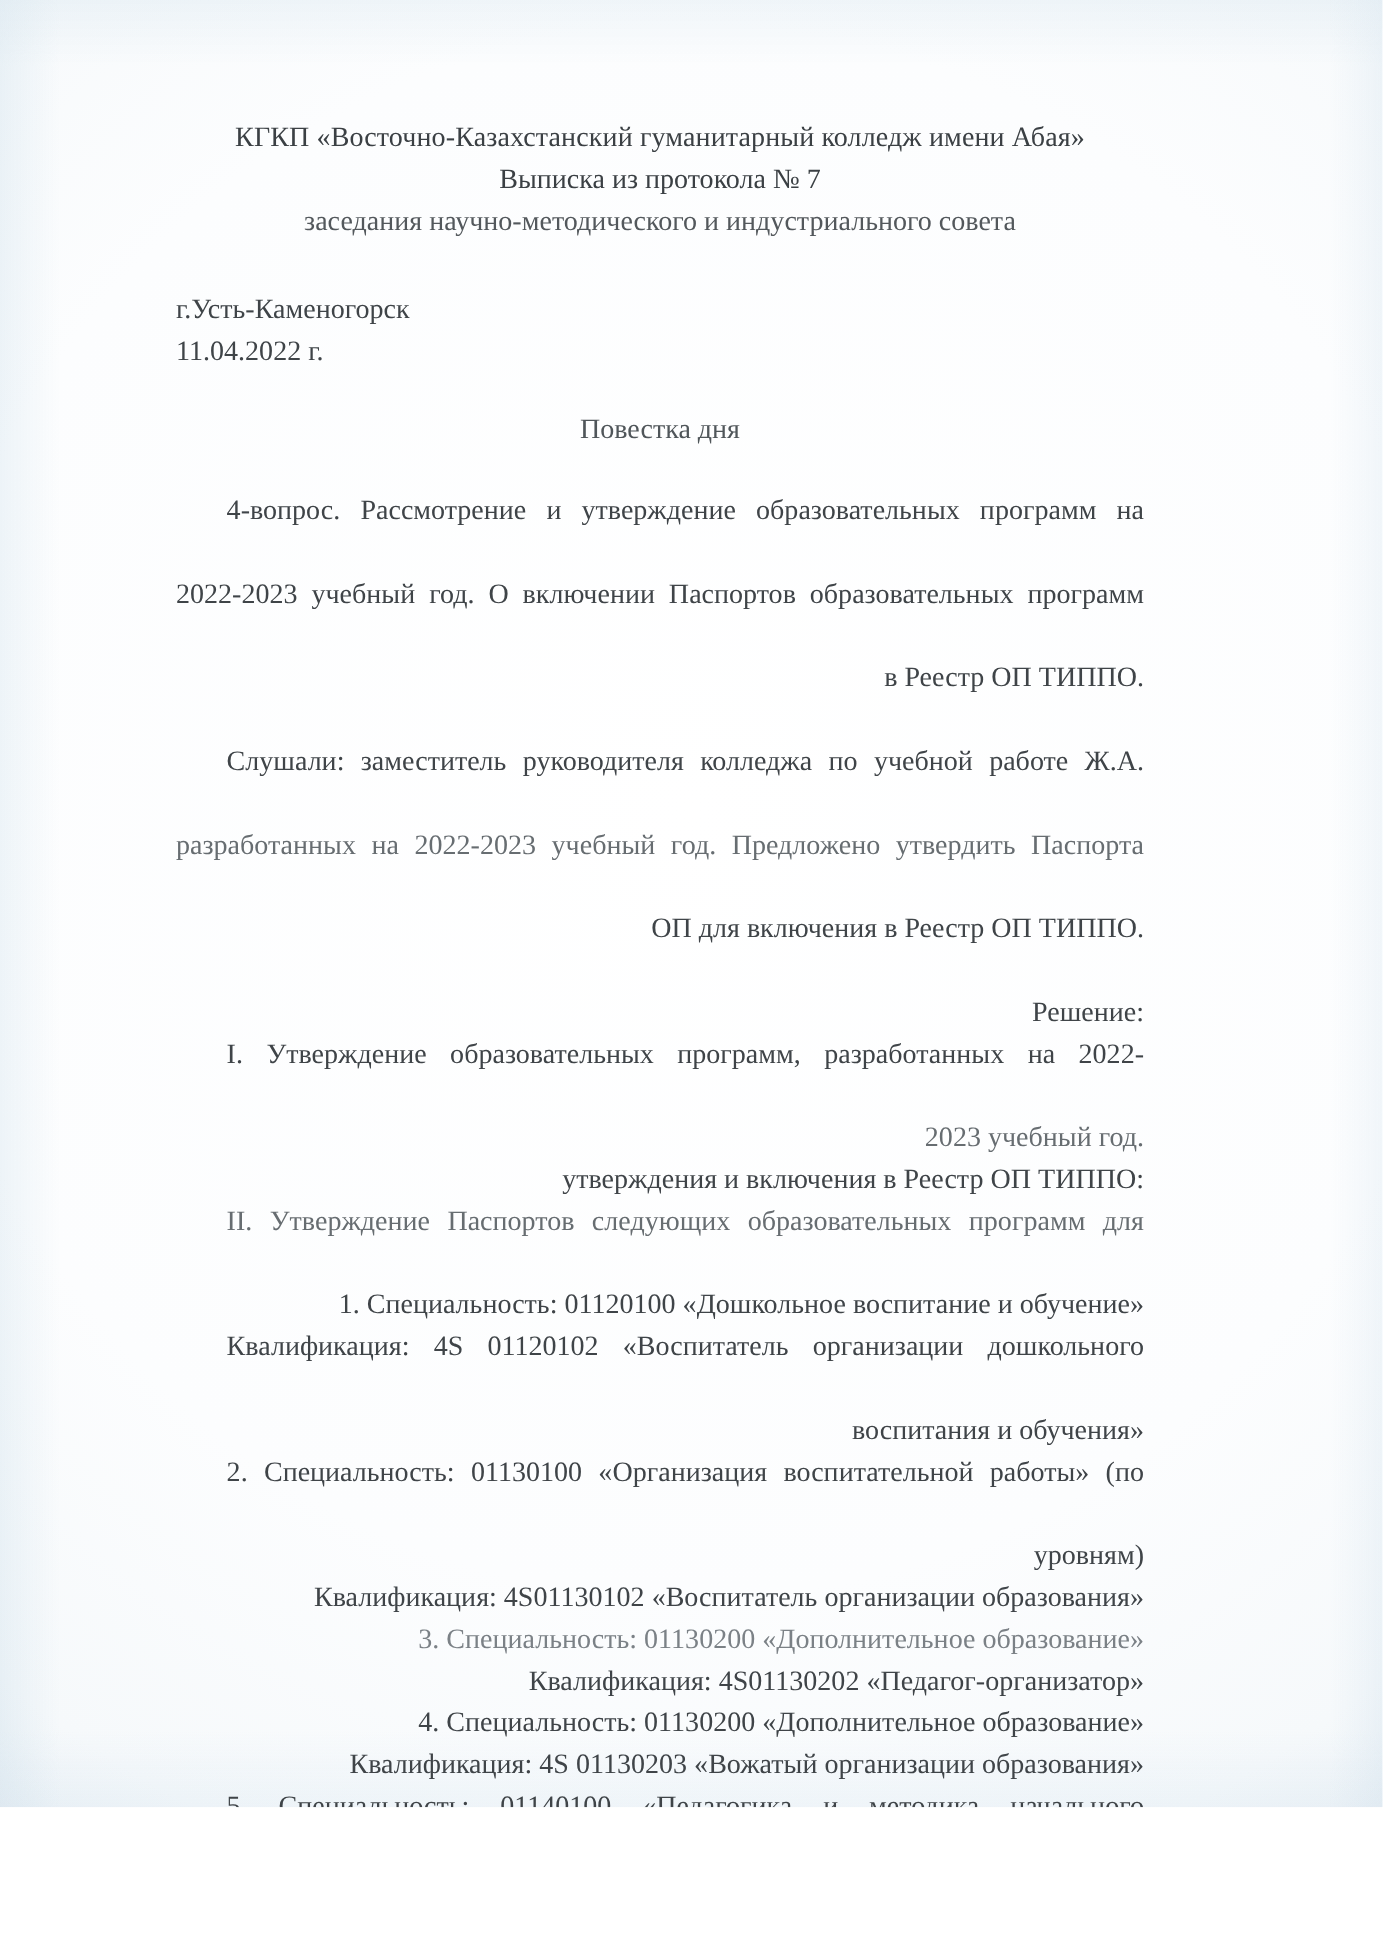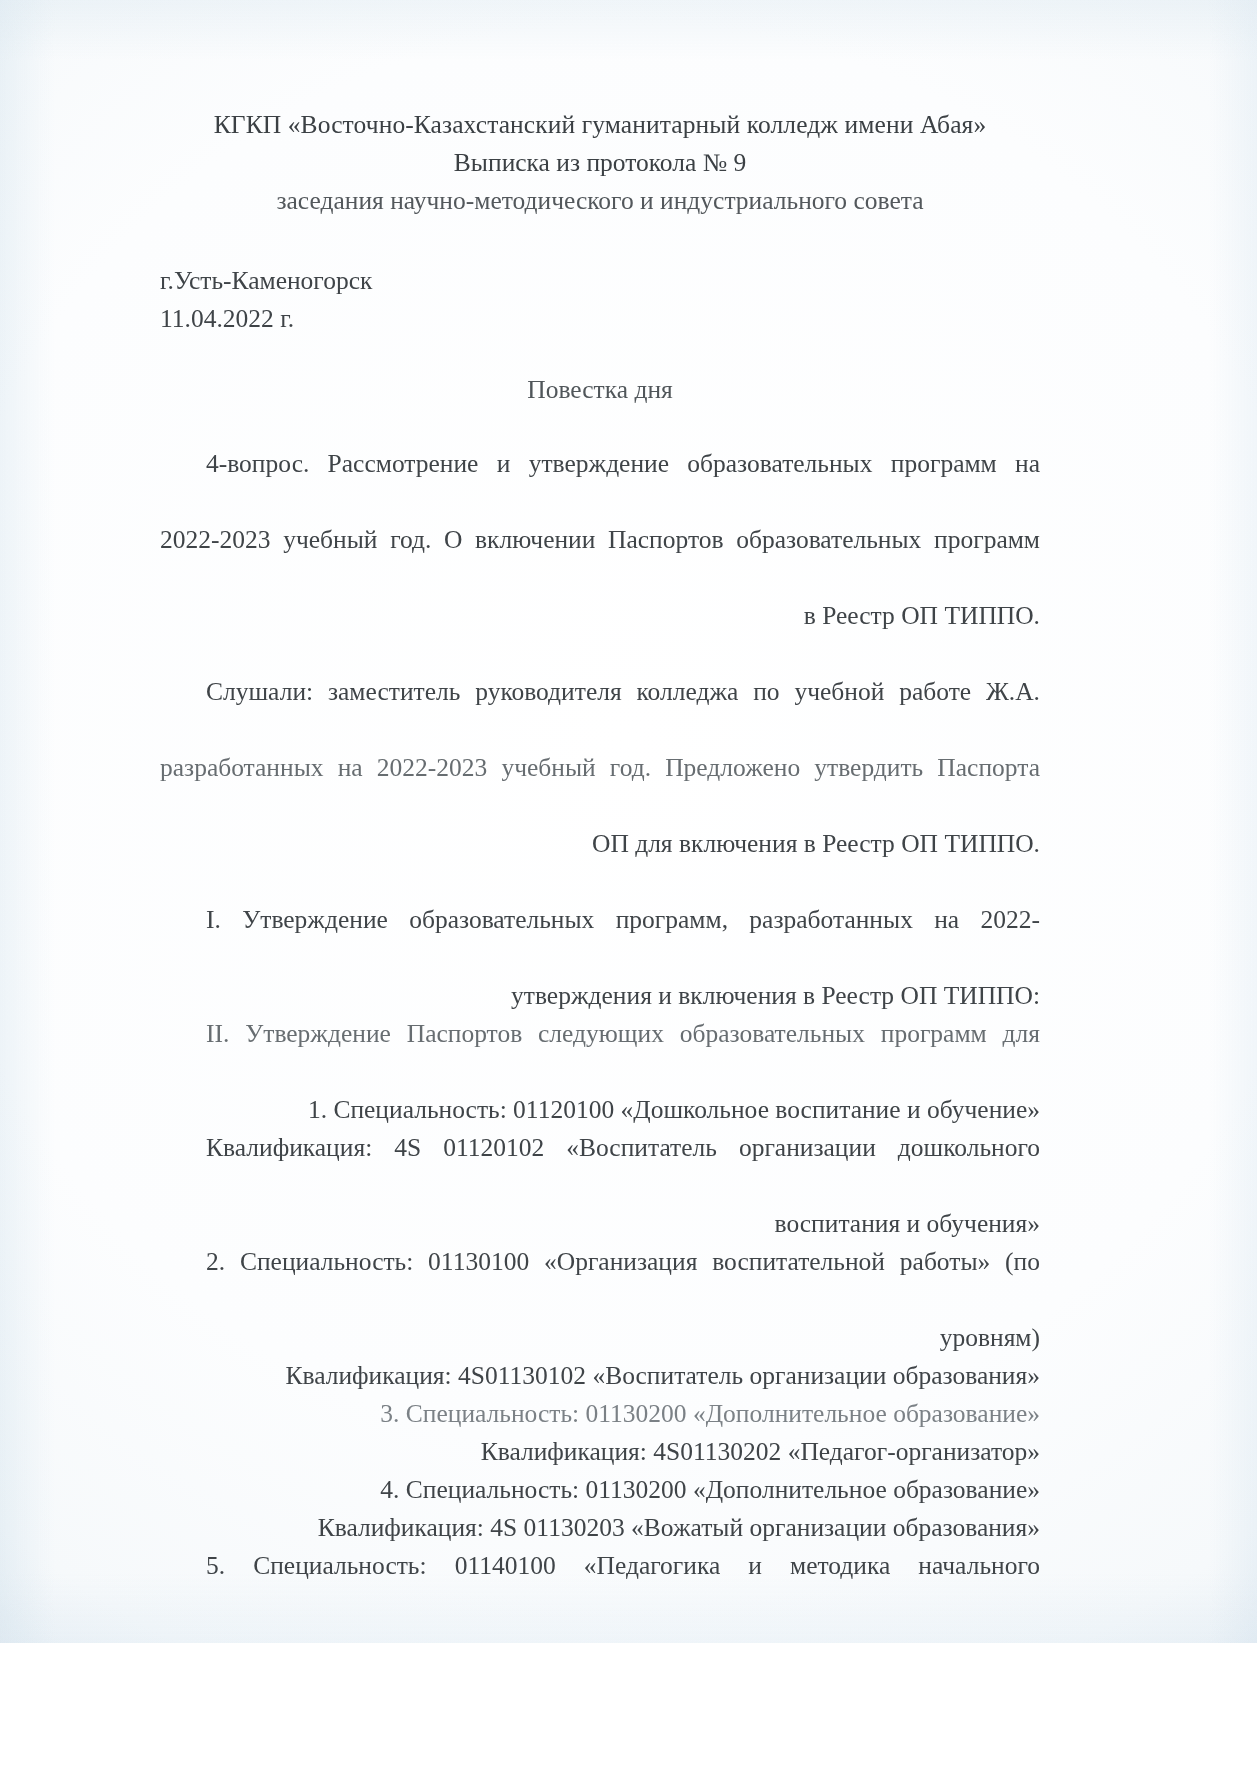--- a/index.html
+++ b/index.html
@@ -105,21 +105,21 @@
 </head>
 <body>
 
 <div class="page">
   <div class="scan-noise"></div>
 
   <div class="doc">
 
     <div class="title-block">
       <span class="title-line l1">КГКП «Восточно-Казахстанский гуманитарный колледж имени Абая»</span>
-      <span class="title-line l2">Выписка из протокола № 9</span>
+      <span class="title-line l2">Выписка из протокола № 7</span>
       <span class="title-line l3 faded">заседания научно-методического и индустриального совета</span>
     </div>
 
     <div class="place-block">
       <div>г.Усть-Каменогорск</div>
       <div>11.04.2022 г.</div>
     </div>
 
     <div class="agenda-heading">Повестка дня</div>
 
@@ -135,22 +135,24 @@
 
     <div>
       <div class="line stretch">Слушали: заместитель руководителя  колледжа по учебной работе Ж.А.</div>
       <div class="line flush stretch faded">разработанных на 2022-2023 учебный год. Предложено утвердить Паспорта</div>
       <div class="line flush nojust">ОП для включения в Реестр  ОП ТИППО.</div>
     </div>
 
     <div class="gap-lg"></div>
 
     <div>
+      <div class="line nojust">Решение:</div>
 
       <div class="line stretch">I. Утверждение образовательных программ, разработанных на 2022-</div>
+      <div class="line flush nojust faded">2023 учебный год.</div>
 
       <div class="line flush nojust">утверждения и включения в Реестр ОП ТИППО:</div>
       <div class="line stretch faded">II. Утверждение Паспортов следующих образовательных программ для</div>
     </div>
 
     <div id="programs-container">
         <div>
           <div class="line nojust">1. Специальность: 01120100  «Дошкольное воспитание и обучение»</div>
           <div class="line stretch">Квалификация: 4S 01120102  «Воспитатель организации дошкольного</div>
           <div class="line flush nojust nojust">воспитания и обучения»</div>

